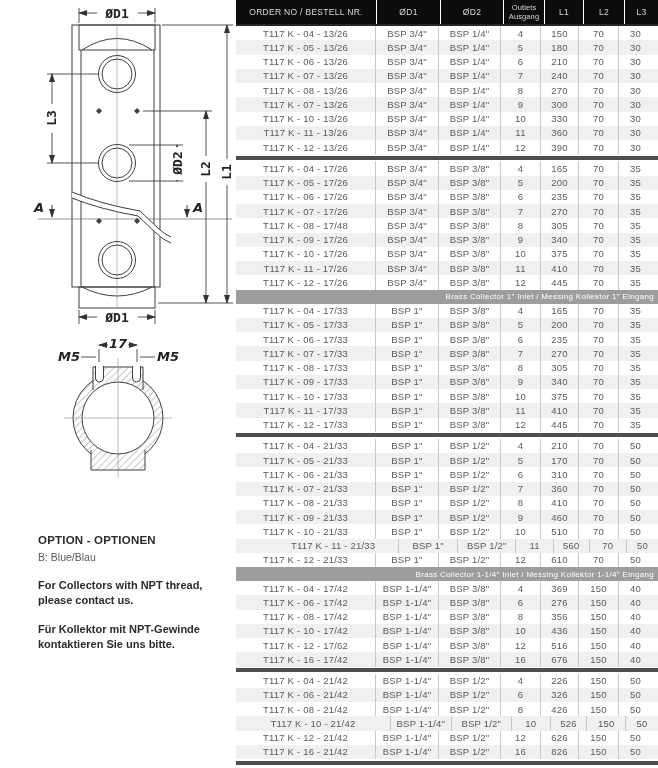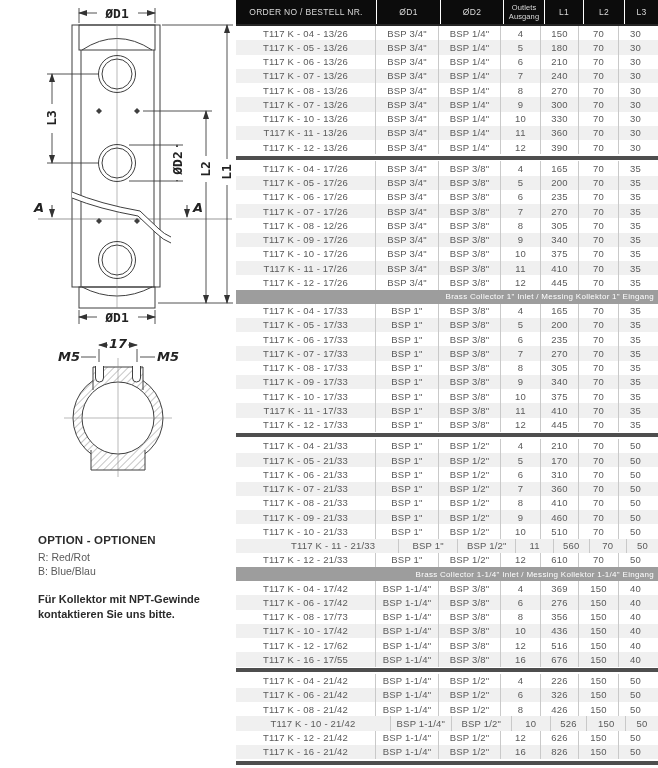--- a/index.html
+++ b/index.html
@@ -177,22 +177,22 @@
     <text class="sec-label" x="118" y="348" text-anchor="middle" font-size="12">17</text>
 
     <line x1="81" y1="357" x2="96" y2="357" stroke="#3f3f3f" stroke-width="0.9"></line>
     <text class="sec-label" x="80" y="361" text-anchor="end" font-size="12">M5</text>
     <line x1="155" y1="357" x2="140" y2="357" stroke="#3f3f3f" stroke-width="0.9"></line>
     <text class="sec-label" x="157" y="361" font-size="12">M5</text>
   </svg>
 
   <div class="option-block">
     <div class="option-title">OPTION - OPTIONEN</div>
-    <div class="option-line">R: Red/Rot</div>
     <div class="option-line">B: Blue/Blau</div>
+    <div class="note">For Collectors with NPT thread, please contact us.</div>
     <div class="note">Für Kollektor mit NPT-Gewinde kontaktieren Sie uns bitte.</div>
   </div>
 </div>
 
 <div class="table-panel">
   <div class="thead" id="thead">
       <div class="hcell c0" style="width: 140px;">ORDER NO / BESTELL NR.</div>
       <div class="hcell c1" style="width: 63px;">ØD1</div>
       <div class="hcell c2" style="width: 62px;">ØD2</div>
       <div class="hcell c3" style="width: 40px;">Outlets
@@ -314,21 +314,21 @@
       <div class="trow stripe">
         <div class="tcell c0" style="width: 140px;">T117 K - 07 - 17/26</div>
         <div class="tcell c1" style="width: 63px;">BSP 3/4"</div>
         <div class="tcell c2" style="width: 62px;">BSP 3/8"</div>
         <div class="tcell c3" style="width: 40px;">7</div>
         <div class="tcell c4" style="width: 38px;">270</div>
         <div class="tcell c5" style="width: 40px;">70</div>
         <div class="tcell c6" style="width: 33px;">35</div>
       </div>
       <div class="trow">
-        <div class="tcell c0" style="width: 140px;">T117 K - 08 - 12/26</div>
+        <div class="tcell c0" style="width: 140px;">T117 K - 08 - 17/48</div>
         <div class="tcell c1" style="width: 63px;">BSP 3/4"</div>
         <div class="tcell c2" style="width: 62px;">BSP 3/8"</div>
         <div class="tcell c3" style="width: 40px;">8</div>
         <div class="tcell c4" style="width: 38px;">305</div>
         <div class="tcell c5" style="width: 40px;">70</div>
         <div class="tcell c6" style="width: 33px;">35</div>
       </div>
       <div class="trow stripe">
         <div class="tcell c0" style="width: 140px;">T117 K - 09 - 17/26</div>
         <div class="tcell c1" style="width: 63px;">BSP 3/4"</div>
@@ -542,21 +542,21 @@
       <div class="trow stripe">
         <div class="tcell c0" style="width: 140px;">T117 K - 06 - 17/42</div>
         <div class="tcell c1" style="width: 63px;">BSP 1-1/4"</div>
         <div class="tcell c2" style="width: 62px;">BSP 3/8"</div>
         <div class="tcell c3" style="width: 40px;">6</div>
         <div class="tcell c4" style="width: 38px;">276</div>
         <div class="tcell c5" style="width: 40px;">150</div>
         <div class="tcell c6" style="width: 33px;">40</div>
       </div>
       <div class="trow">
-        <div class="tcell c0" style="width: 140px;">T117 K - 08 - 17/73</div>
+        <div class="tcell c0" style="width: 140px;">T117 K - 08 - 17/42</div>
         <div class="tcell c1" style="width: 63px;">BSP 1-1/4"</div>
         <div class="tcell c2" style="width: 62px;">BSP 3/8"</div>
         <div class="tcell c3" style="width: 40px;">8</div>
         <div class="tcell c4" style="width: 38px;">356</div>
         <div class="tcell c5" style="width: 40px;">150</div>
         <div class="tcell c6" style="width: 33px;">40</div>
       </div>
       <div class="trow stripe">
         <div class="tcell c0" style="width: 140px;">T117 K - 10 - 17/42</div>
         <div class="tcell c1" style="width: 63px;">BSP 1-1/4"</div>
@@ -569,21 +569,21 @@
       <div class="trow">
         <div class="tcell c0" style="width: 140px;">T117 K - 12 - 17/62</div>
         <div class="tcell c1" style="width: 63px;">BSP 1-1/4"</div>
         <div class="tcell c2" style="width: 62px;">BSP 3/8"</div>
         <div class="tcell c3" style="width: 40px;">12</div>
         <div class="tcell c4" style="width: 38px;">516</div>
         <div class="tcell c5" style="width: 40px;">150</div>
         <div class="tcell c6" style="width: 33px;">40</div>
       </div>
       <div class="trow stripe">
-        <div class="tcell c0" style="width: 140px;">T117 K - 16 - 17/55</div>
+        <div class="tcell c0" style="width: 140px;">T117 K - 16 - 17/42</div>
         <div class="tcell c1" style="width: 63px;">BSP 1-1/4"</div>
         <div class="tcell c2" style="width: 62px;">BSP 3/8"</div>
         <div class="tcell c3" style="width: 40px;">16</div>
         <div class="tcell c4" style="width: 38px;">676</div>
         <div class="tcell c5" style="width: 40px;">150</div>
         <div class="tcell c6" style="width: 33px;">40</div>
       </div>
       <div class="divider"></div>
       <div class="trow">
         <div class="tcell c0" style="width: 140px;">T117 K - 04 - 21/42</div>

